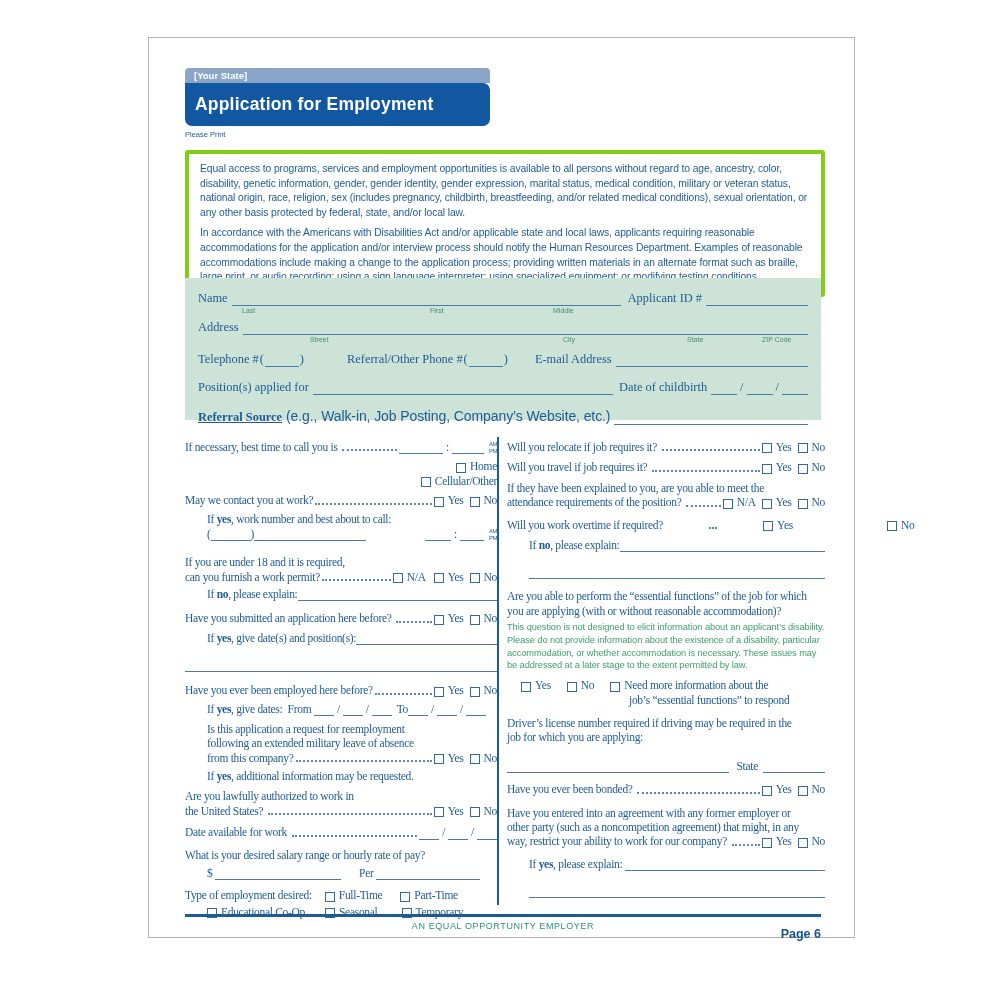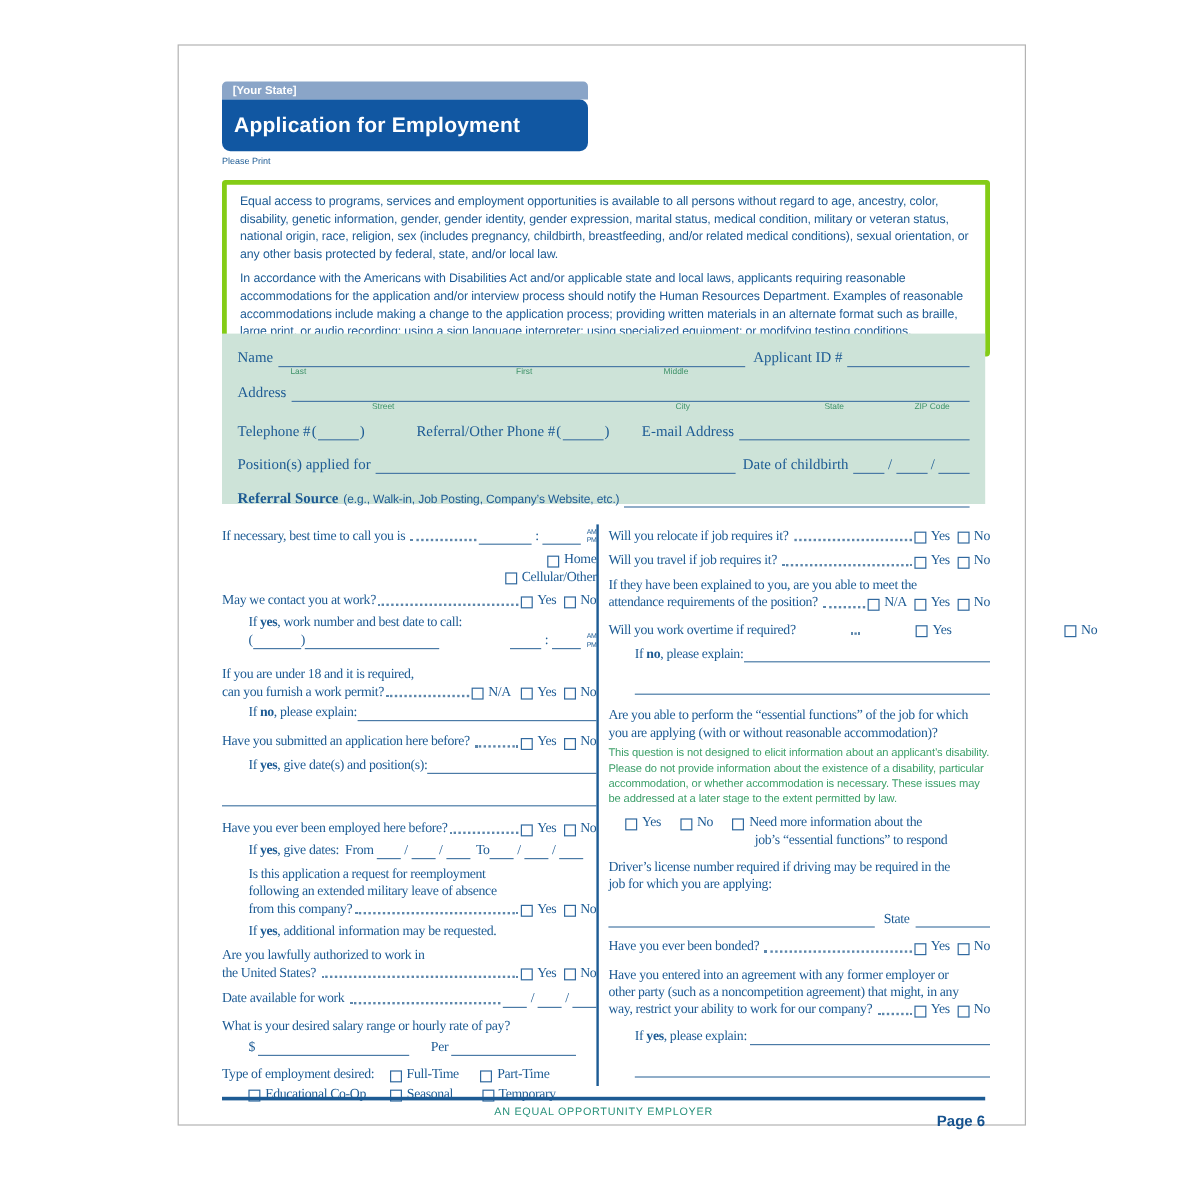--- a/index.html
+++ b/index.html
@@ -13,22 +13,22 @@
 
   
   .disc{position:absolute;left:36px;top:112px;width:610px;border:4px solid #84cc16;border-radius:3px;padding:8px 11px;color:#1d5b94;font-size:10.3px;line-height:1.42;letter-spacing:-0.1px;}
   .disc p{margin:0;}
   .disc p + p{margin-top:6px;}
 
   
   .gbox{position:absolute;left:36px;top:240px;width:636px;height:142px;background:#cde3d8;box-sizing:border-box;padding:13px 13px 0;color:#1d5b94;}
   .grow{display:flex;align-items:flex-end;font-family:"Liberation Serif",serif;font-size:12.4px;color:#1d5b94;white-space:pre;}
   .glabel{flex:0 0 auto;}
-  .gbold{font-weight:bold;}
-  .ghint{font-family:"Liberation Sans",sans-serif;font-size:10px;padding:0 4px 1px 4px;letter-spacing:-0.1px;}
+  .gbold{font-weight:bold;text-decoration:underline;}
+  .ghint{font-family:"Liberation Sans",sans-serif;font-size:14px;padding:0 4px 1px 4px;letter-spacing:-0.1px;}
   .gblank{border-bottom:1px solid #4a7aa6;height:12px;flex:0 0 auto;display:inline-block;}
   .gblank.f{flex:1 1 auto;}
   .gpar{padding:0 1px;}
   .gsub{position:relative;height:9px;margin-top:1px;font-size:7px;color:#3e9269;}
   .gsub span{position:absolute;top:0;}
   .gslash{padding:0 3px;}
   .gsp{display:inline-block;flex:0 0 auto;}
 
   
   .colL{position:absolute;left:36px;top:402px;width:312px;}
@@ -117,21 +117,21 @@
       <span class="glabel gbold">Referral Source</span>
       <span class="ghint">(e.g., Walk-in, Job Posting, Company’s Website, etc.)</span>
       <span class="gblank f"></span>
     </div>
   </div>
 
   <div class="colL" id="colL">
       <div class="qline"><span class="qt">If necessary, best time to call you is </span><span class="leader"></span><span class="blank" style="width: 44px;"></span><span class="colon">:</span><span class="blank" style="width: 32px;"></span><span class="ampm"><div>AM</div><div>PM</div></span></div>
       <div class="qline" style="margin-top: 5px; padding-left: 22px; flex-direction: column;"><span class="cbw"><span class="cbx"></span><span class="cbl qt">Home</span></span><span style="flex: 0 0 auto; width: 10px;"></span><span class="cbw"><span class="cbx"></span><span class="cbl qt">Cellular/Other</span></span></div>
       <div class="qline" style="margin-top: 5px;"><span class="qt">May we contact you at work?</span><span class="leader"></span><span class="cbw"><span class="cbx"></span><span class="cbl qt">Yes</span></span><span style="flex: 0 0 auto; width: 6px;"></span><span class="cbw"><span class="cbx"></span><span class="cbl qt">No</span></span></div>
-      <div class="qline" style="margin-top: 4px; padding-left: 22px;"><span class="qt">If </span><span class="qt qb">yes</span><span class="qt">, work number and best date to call:</span></div>
+      <div class="qline" style="margin-top: 4px; padding-left: 22px;"><span class="qt">If </span><span class="qt qb">yes</span><span class="qt">, work number and best about to call:</span></div>
       <div class="qline" style="margin-top: 1px; padding-left: 22px;"><span class="qt">(</span><span class="blank" style="width: 40px;"></span><span class="qt">)</span><span class="blank" style="width: 112px;"></span><span style="flex: 1 1 auto;"></span><span class="blank" style="width: 26px;"></span><span class="colon">:</span><span class="blank" style="width: 24px;"></span><span class="ampm"><div>AM</div><div>PM</div></span></div>
       <div class="qline" style="margin-top: 14px;"><span class="qt">If you are under 18 and it is required,</span></div>
       <div class="qline"><span class="qt">can you furnish a work permit?</span><span class="leader"></span><span class="cbw"><span class="cbx"></span><span class="cbl qt">N/A</span></span><span style="flex: 0 0 auto; width: 8px;"></span><span class="cbw"><span class="cbx"></span><span class="cbl qt">Yes</span></span><span style="flex: 0 0 auto; width: 6px;"></span><span class="cbw"><span class="cbx"></span><span class="cbl qt">No</span></span></div>
       <div class="qline" style="margin-top: 3px; padding-left: 22px;"><span class="qt">If </span><span class="qt qb">no</span><span class="qt">, please explain:</span><span class="blank f"></span></div>
       <div class="qline" style="margin-top: 10px;"><span class="qt">Have you submitted an application here before? </span><span class="leader"></span><span class="cbw"><span class="cbx"></span><span class="cbl qt">Yes</span></span><span style="flex: 0 0 auto; width: 6px;"></span><span class="cbw"><span class="cbx"></span><span class="cbl qt">No</span></span></div>
       <div class="qline" style="margin-top: 5px; padding-left: 22px;"><span class="qt">If </span><span class="qt qb">yes</span><span class="qt">, give date(s) and position(s):</span><span class="blank f"></span></div>
       <div class="qline" style="margin-top: 14px;"><span class="blank f"></span></div>
       <div class="qline" style="margin-top: 11px;"><span class="qt">Have you ever been employed here before?</span><span class="leader"></span><span class="cbw"><span class="cbx"></span><span class="cbl qt">Yes</span></span><span style="flex: 0 0 auto; width: 6px;"></span><span class="cbw"><span class="cbx"></span><span class="cbl qt">No</span></span></div>
       <div class="qline" style="margin-top: 4px; padding-left: 22px;"><span class="qt">If </span><span class="qt qb">yes</span><span class="qt">, give dates:  From </span><span class="sdate"><span class="blank" style="width: 20px;"></span><span class="slash">/</span><span class="blank" style="width: 20px;"></span><span class="slash">/</span><span class="blank" style="width: 20px;"></span></span><span class="qt">  To</span><span class="sdate"><span class="blank" style="width: 20px;"></span><span class="slash">/</span><span class="blank" style="width: 20px;"></span><span class="slash">/</span><span class="blank" style="width: 20px;"></span></span></div>
       <div class="qline" style="margin-top: 6px; padding-left: 22px;"><span class="qt">Is this application a request for reemployment</span></div>

